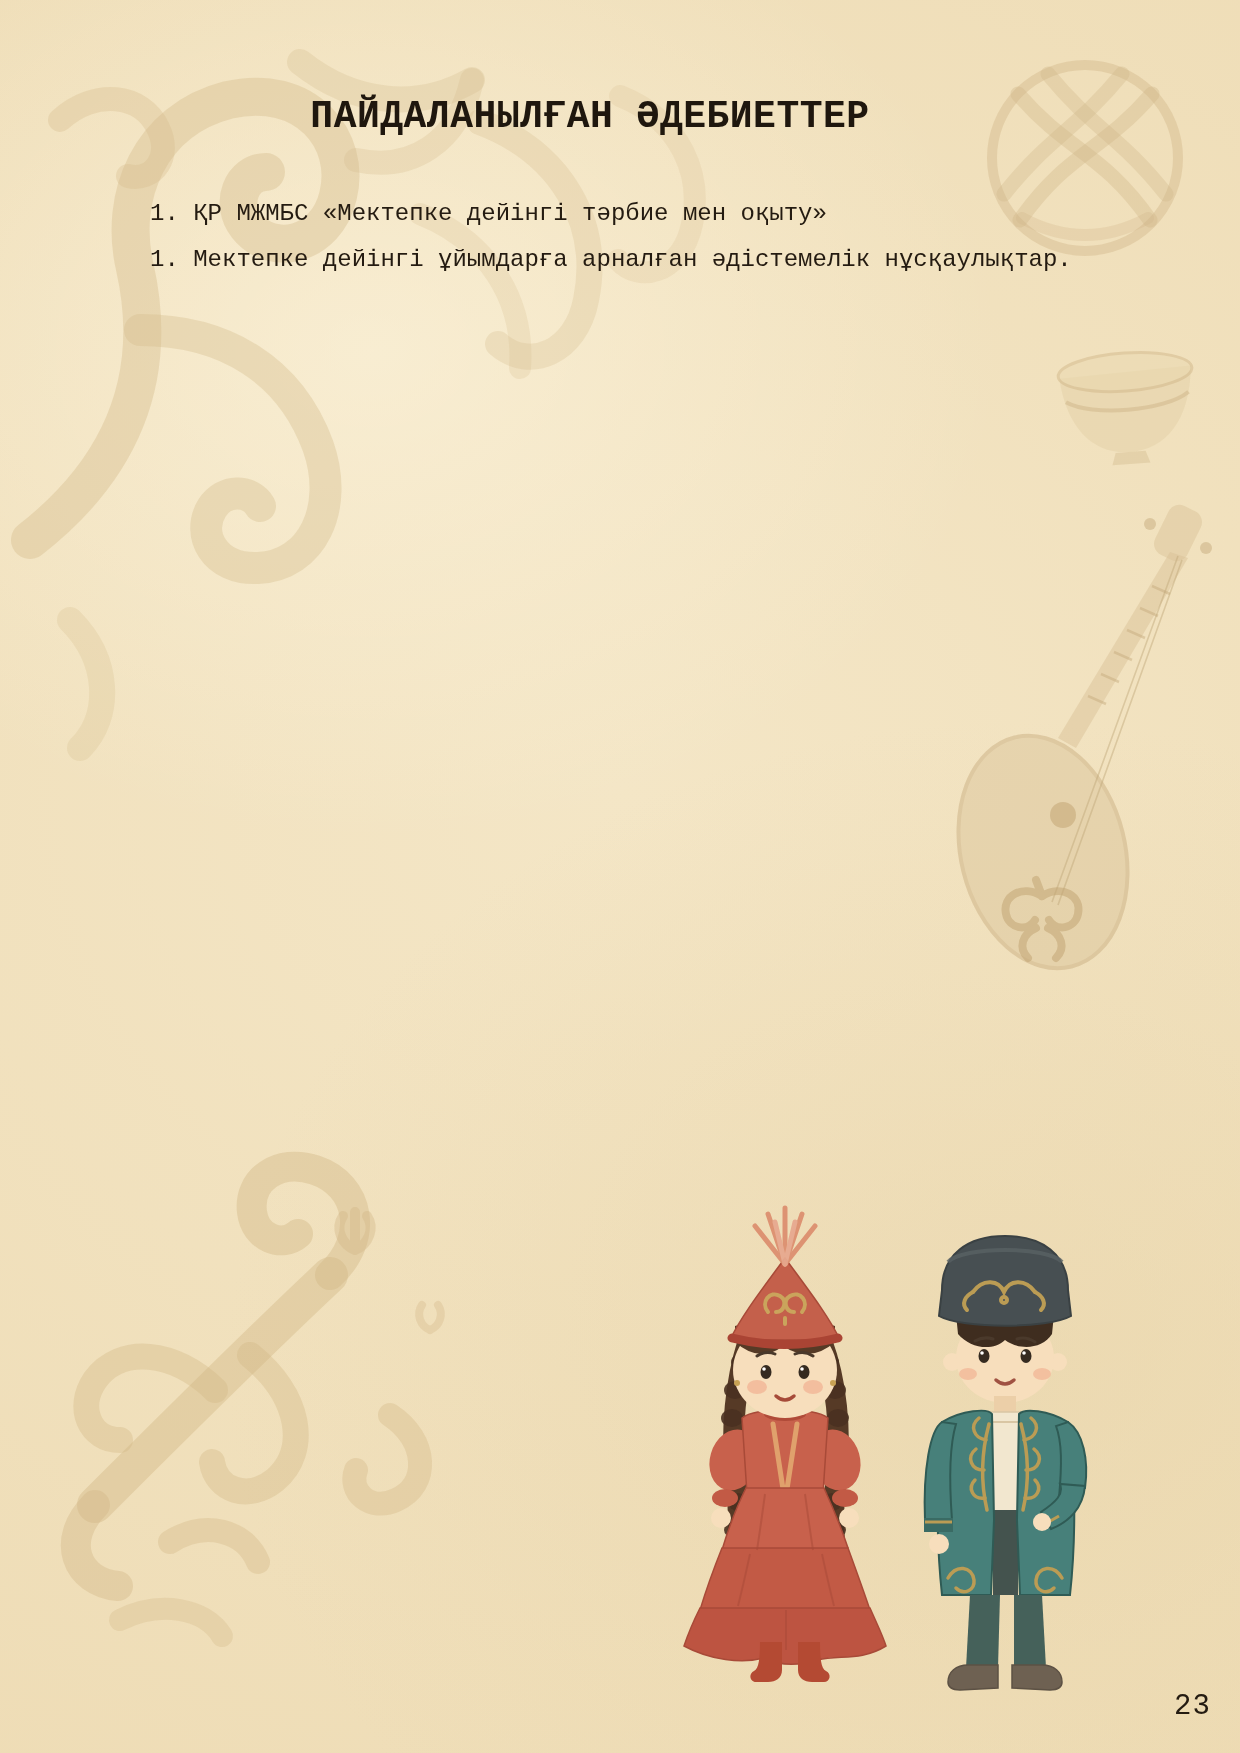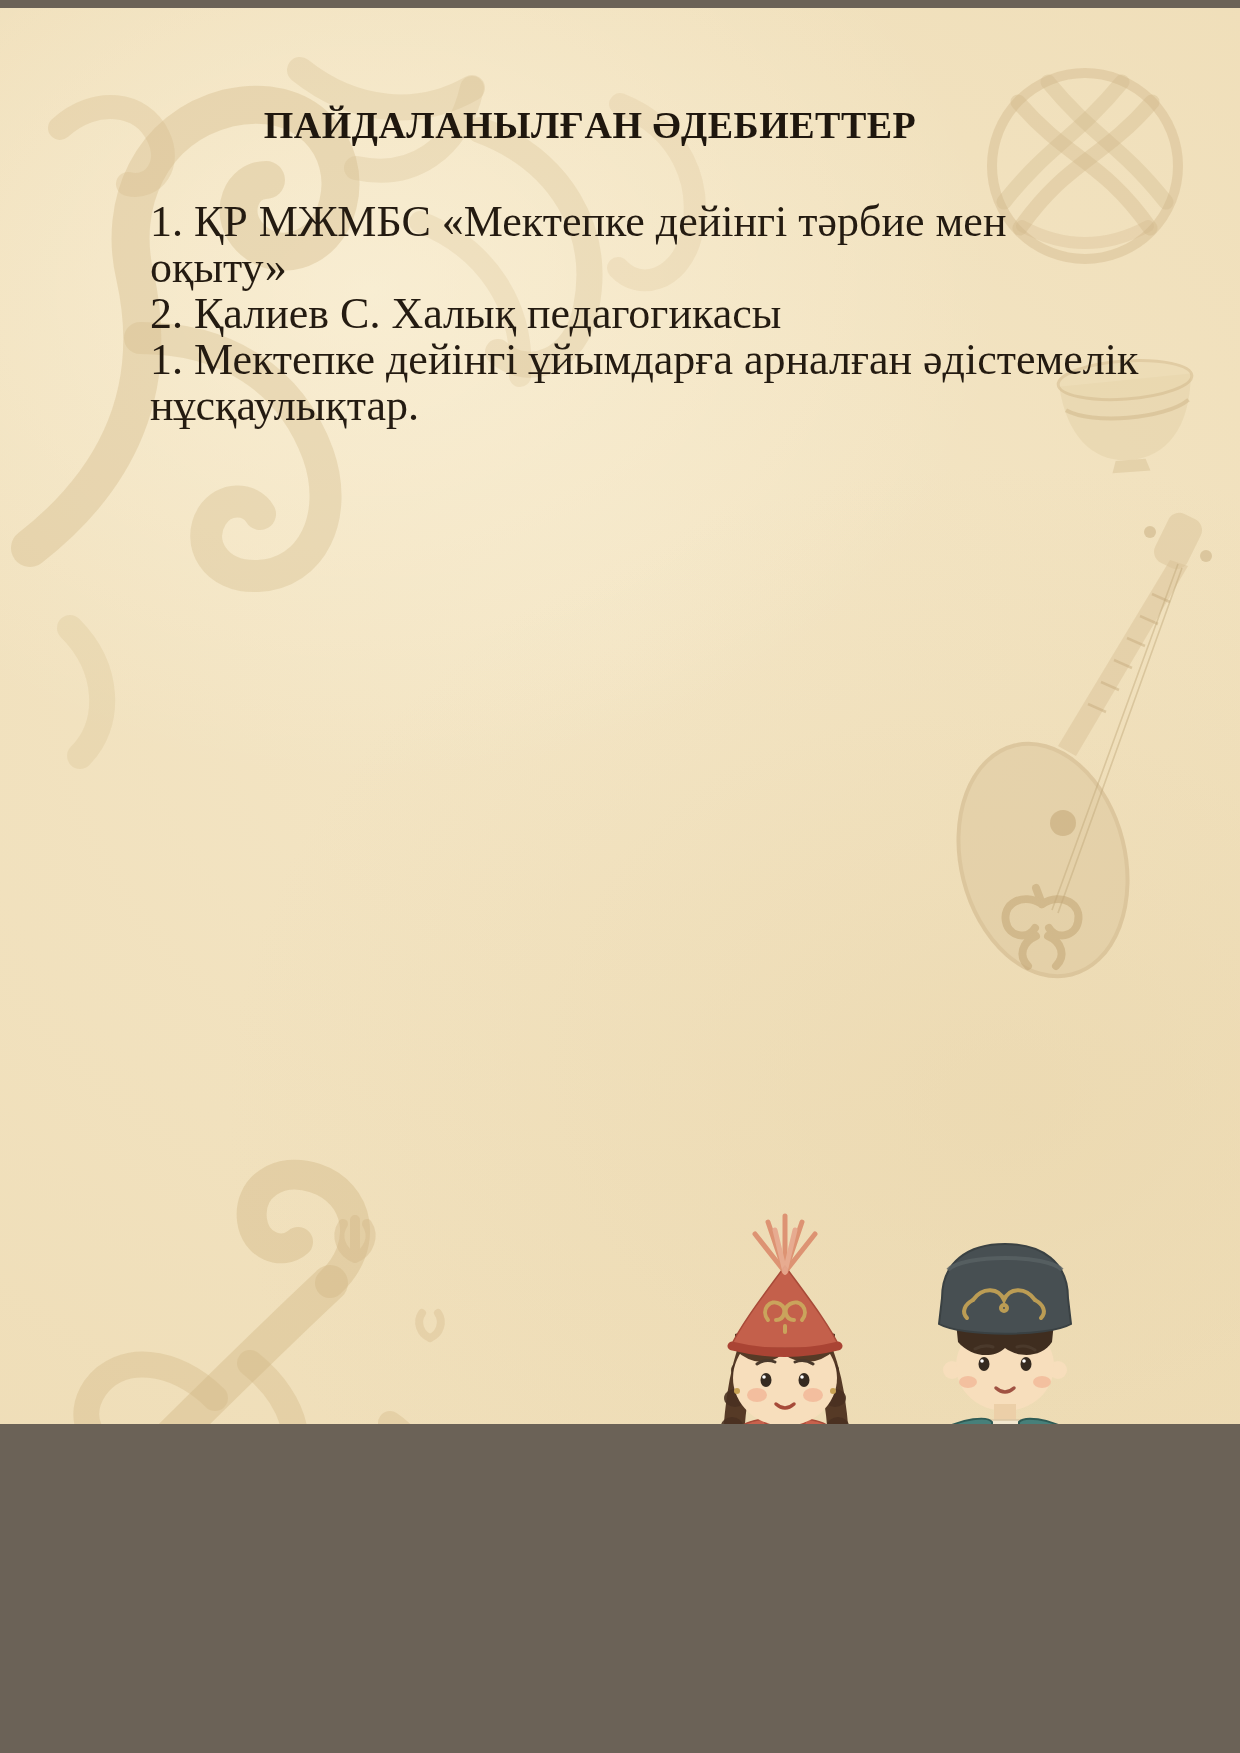--- a/index.html
+++ b/index.html
@@ -1,35 +1,35 @@
 <!DOCTYPE html>
 <html><head>
 <meta charset="utf-8">
 <style>
   html,body{margin:0;padding:0;background:#6b6257;}
   .page{
     position:relative;
-    width:1240px;height:1416px;
-    margin:8px auto;
+    width:1240px;height:1753px;
+    margin:0 auto;
     overflow:hidden;
-    font-family:Liberation Serif, serif;
+    font-family:Liberation Mono, monospace;
     background:
       radial-gradient(900px 700px at 30% 20%, rgba(255,248,228,.50), rgba(255,248,228,0) 70%),
       radial-gradient(1100px 900px at 82% 78%, rgba(230,209,164,.45), rgba(230,209,164,0) 72%),
       radial-gradient(1500px 1300px at 50% 45%, #f4e6c6 0%, #eedcb5 90%),
       #f0e0bc;
   }
   .bg-ornaments{position:absolute;left:0;top:0;width:1240px;height:1753px;pointer-events:none;}
   .content{position:absolute;left:150px;top:93px;width:1000px;color:#241b11;}
   .title{
     margin:0;padding:0 120px 0 0;
     font-size:38px;font-weight:bold;line-height:48px;
     text-align:center;letter-spacing:0.5px;color:#1f170e;
   }
-  .ref-list{margin-top:50px;font-size:44px;line-height:46px;}
+  .ref-list{margin-top:50px;font-size:24px;line-height:46px;}
   .ref-item{margin:0;}
   .page-number{
     position:absolute;left:1174px;top:1690px;
     font-size:29px;color:#241b11;letter-spacing:1px;
   }
   .children{position:absolute;left:590px;top:1050px;width:520px;height:660px;}
 </style>
 </head>
 <body>
 
@@ -101,21 +101,20 @@
       <path d="M 355 1250 c -14 -6 -20 -22 -12 -34 M 355 1250 c 14 -6 20 -22 12 -34 M 355 1250 l 0 -38" stroke-width="10" opacity="0.40"></path>
       <path d="M 430 1330 c -10 -4 -14 -16 -8 -25 M 430 1330 c 10 -4 14 -16 8 -25" stroke-width="8" opacity="0.34"></path>
       <path d="M 120 1620 C 160 1600 205 1608 222 1636" stroke-width="22" opacity="0.30"></path>
     </g>
   </svg>
 
   <div class="content">
     <h1 class="title">ПАЙДАЛАНЫЛҒАН ӘДЕБИЕТТЕР</h1>
     <div class="ref-list">
       <div class="ref-item">1. ҚР МЖМБС «Мектепке дейінгі тәрбие мен оқыту»</div>
-      <div class="ref-item">2. Қалиев С. Халық педагогикасы</div>
       <div class="ref-item">1. Мектепке дейінгі ұйымдарға арналған әдістемелік нұсқаулықтар.</div>
     </div>
   </div>
 
   <svg class="children" viewBox="0 0 520 660" xmlns="http://www.w3.org/2000/svg">
 
     <g>
 
       <path d="M 158 292 C 146 330 140 380 146 430 C 152 478 146 520 138 552" fill="none" stroke="#563a26" stroke-width="21" stroke-linecap="round"></path>
       <path d="M 232 292 C 246 330 252 380 246 430 C 240 478 246 520 256 552" fill="none" stroke="#563a26" stroke-width="21" stroke-linecap="round"></path>

